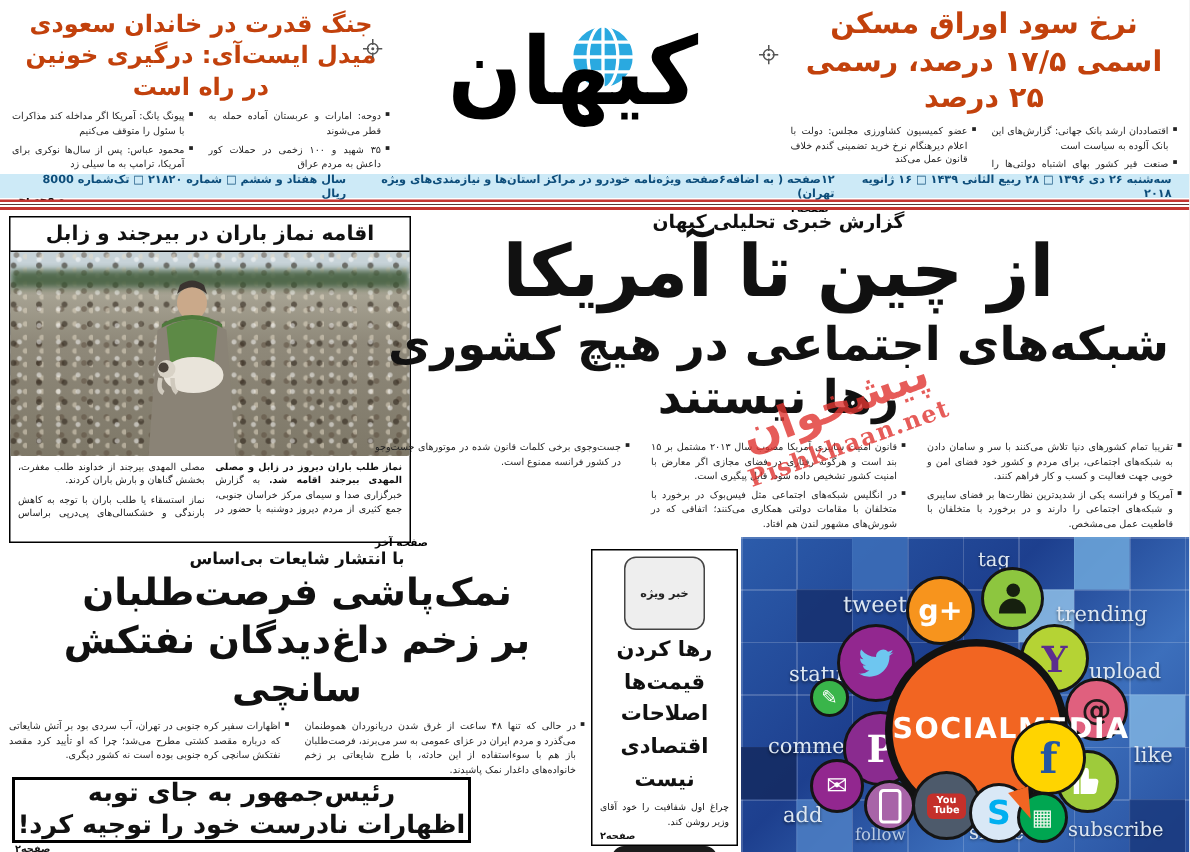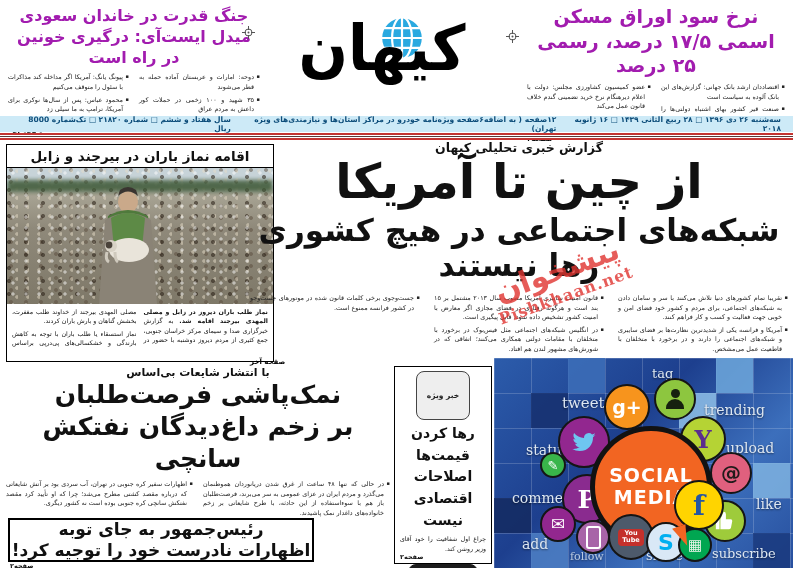--- a/index.html
+++ b/index.html
@@ -1,19 +1,19 @@
 <!DOCTYPE html>
 <html lang="fa" dir="rtl"><head>
 <meta charset="utf-8">
 <style>
   html,body{margin:0;padding:0;background:#e9e9e9;}
   #page{position:relative;width:793px;height:568px;background:#fff;margin:0 auto;overflow:hidden;
         font-family:"DejaVu Sans",sans-serif;direction:rtl;color:#111;}
   .abs{position:absolute;}
-  .hl{font-weight:bold;text-align:center;line-height:1.3;color:#a21caf;}
+  .hl{font-weight:bold;text-align:center;line-height:1.3;color:#c2410c;}
   .bullets{column-gap:10px;font-size:6.4px;line-height:1.5;text-align:justify;color:#222;overflow:hidden;}
   .bullets .b{break-inside:avoid;margin-bottom:3px;position:relative;padding-right:6px;}
   .bullets .b::before{content:"▪";position:absolute;right:0;top:0;font-size:5px;}
   .pageref{font-size:7px;font-weight:bold;text-align:left;color:#000;}
   
   .top-left{left:8px;top:6px;width:252px;}
   .top-left .bullets{column-count:2;height:56px;margin-top:5px;}
   .top-right{left:auto;right:8px;top:4px;width:258px;}
   .top-right .bullets{column-count:2;height:52px;margin-top:5px;}
   
@@ -72,21 +72,21 @@
   .social{left:494px;top:358px;width:299px;height:210px;overflow:hidden;
      background:
        repeating-linear-gradient(to right, rgba(255,255,255,.18) 0 1px, transparent 1px 37px),
        repeating-linear-gradient(to bottom, rgba(255,255,255,.18) 0 1px, transparent 1px 35px),
        linear-gradient(135deg,#2c5cab 0%,#1d3f8e 40%,#3c6fbc 70%,#274f9e 100%);}
   .tile{position:absolute;width:37px;height:35px;opacity:.85;}
   .sword{position:absolute;color:#dde7f2;font-family:"DejaVu Serif",serif;font-size:13px;text-shadow:0 1px 2px rgba(0,0,0,.5);}
   .bub{position:absolute;border-radius:50%;border:2px solid #151515;display:flex;align-items:center;justify-content:center;
        font-weight:bold;box-sizing:border-box;z-index:2;}
   .center-bub{position:absolute;border-radius:50%;border:5px solid #121212;background:#f26522;z-index:3;
-       display:flex;flex-direction:column;align-items:center;justify-content:center;color:#fff;font-weight:bold;
+       display:flex;flex-direction:row;align-items:center;justify-content:flex-start;color:#fff;font-weight:bold;
        font-size:19px;line-height:1.15;letter-spacing:1px;}
   .tail{position:absolute;width:0;height:0;border-left:14px solid transparent;border-right:8px solid transparent;
         border-top:30px solid #121212;transform:rotate(-18deg);z-index:3;}
   .tail-in{position:absolute;width:0;height:0;border-left:9px solid transparent;border-right:5px solid transparent;
         border-top:21px solid #f26522;transform:rotate(-18deg);z-index:4;}
   .yt-logo{background:#c4302b;border-radius:4px;width:26px;height:17px;color:#fff;font-size:6.5px;font-weight:bold;
            display:flex;flex-direction:column;align-items:center;justify-content:center;line-height:1.05;}
   .phone-body{width:11px;height:19px;border:2px solid #fff;border-radius:3px;background:transparent;}
   .person-head{width:9px;height:9px;border-radius:50%;background:#16200f;margin-bottom:1px;}
   .person-body{width:18px;height:10px;border-radius:9px 9px 0 0;background:#16200f;}

